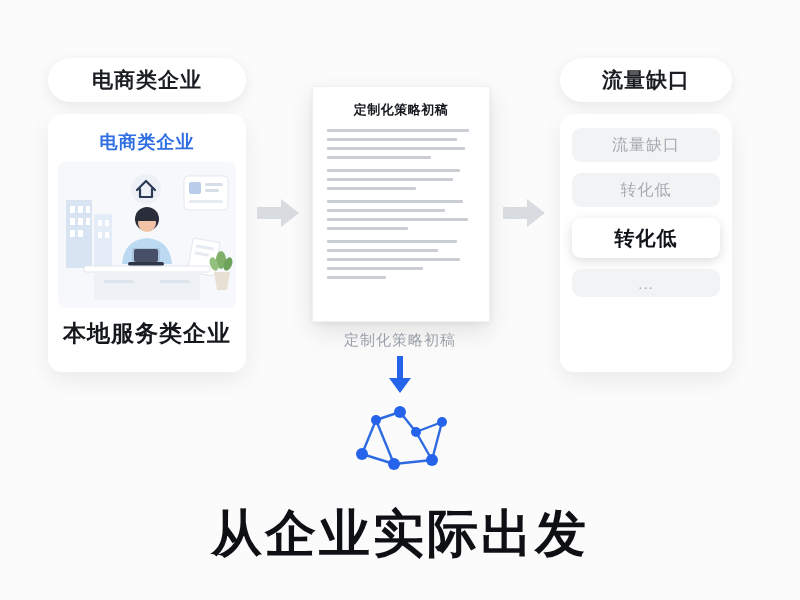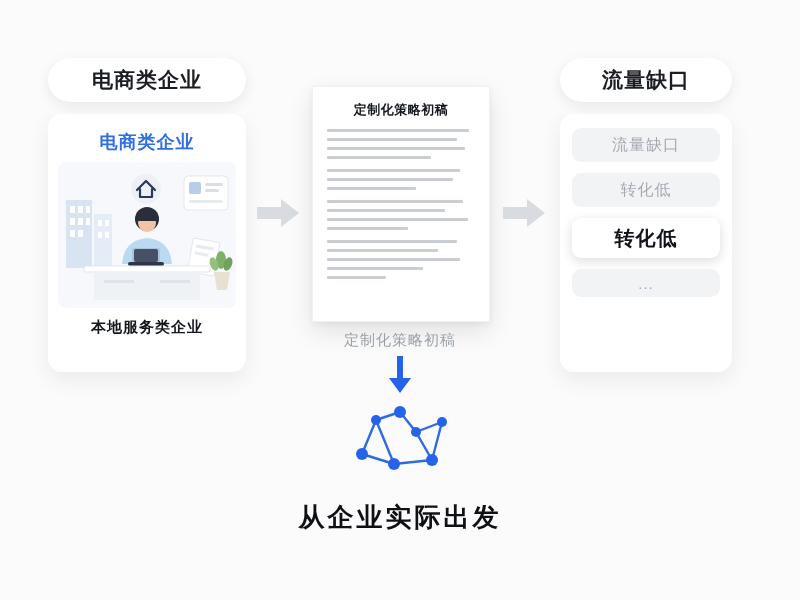--- a/index.html
+++ b/index.html
@@ -20,21 +20,21 @@
   .pill-right{left:560px;top:58px;width:172px;height:44px;}
   
   .card{
     position:absolute;background:#fff;border-radius:14px;
     box-shadow:0 8px 22px rgba(0,0,0,.07);
     box-sizing:border-box;
   }
   .card-left{left:48px;top:114px;width:198px;height:258px;padding:12px 10px 10px;text-align:center;}
   .card-left .card-title{font-size:18px;font-weight:bold;color:#2f6ee3;letter-spacing:1px;margin:4px 0 8px;}
   .card-left .illus{display:block;margin:0 auto;}
-  .card-left .card-footer{font-size:15px;font-weight:bold;color:#14171c;margin-top:10px;letter-spacing:1px;}
+  .card-left .card-footer{font-size:23px;font-weight:bold;color:#14171c;margin-top:10px;letter-spacing:1px;}
   .card-right{left:560px;top:114px;width:172px;height:258px;padding:14px 12px 12px;text-align:center;}
   .chip{
     height:34px;border-radius:9px;background:#f2f3f5;
     display:flex;align-items:center;justify-content:center;
     font-size:16px;color:#a6abb3;margin-bottom:11px;letter-spacing:1px;
   }
   .chip.active{
     height:40px;background:#fff;box-shadow:0 3px 12px rgba(0,0,0,.14);
     color:#101318;font-weight:bold;font-size:20px;
   }
@@ -70,21 +70,21 @@
   }
   
   .flow-arrow{position:absolute;width:44px;height:30px;}
   .flow-arrow-1{left:257px;top:198px;}
   .flow-arrow-2{left:503px;top:198px;}
   .down-arrow{position:absolute;left:388px;top:356px;width:24px;height:38px;}
   .network{position:absolute;left:352px;top:398px;width:96px;height:82px;}
   
   .bottom-title{
     position:absolute;left:0;right:0;top:500px;text-align:center;
-    font-size:26px;font-weight:bold;color:#0e1014;letter-spacing:3px;
+    font-size:51px;font-weight:bold;color:#0e1014;letter-spacing:3px;
   }
 </style>
 </head>
 <body>
 
 <div class="canvas">
 
   <div class="pill pill-left">
     <span>电商类企业</span>
   </div>

